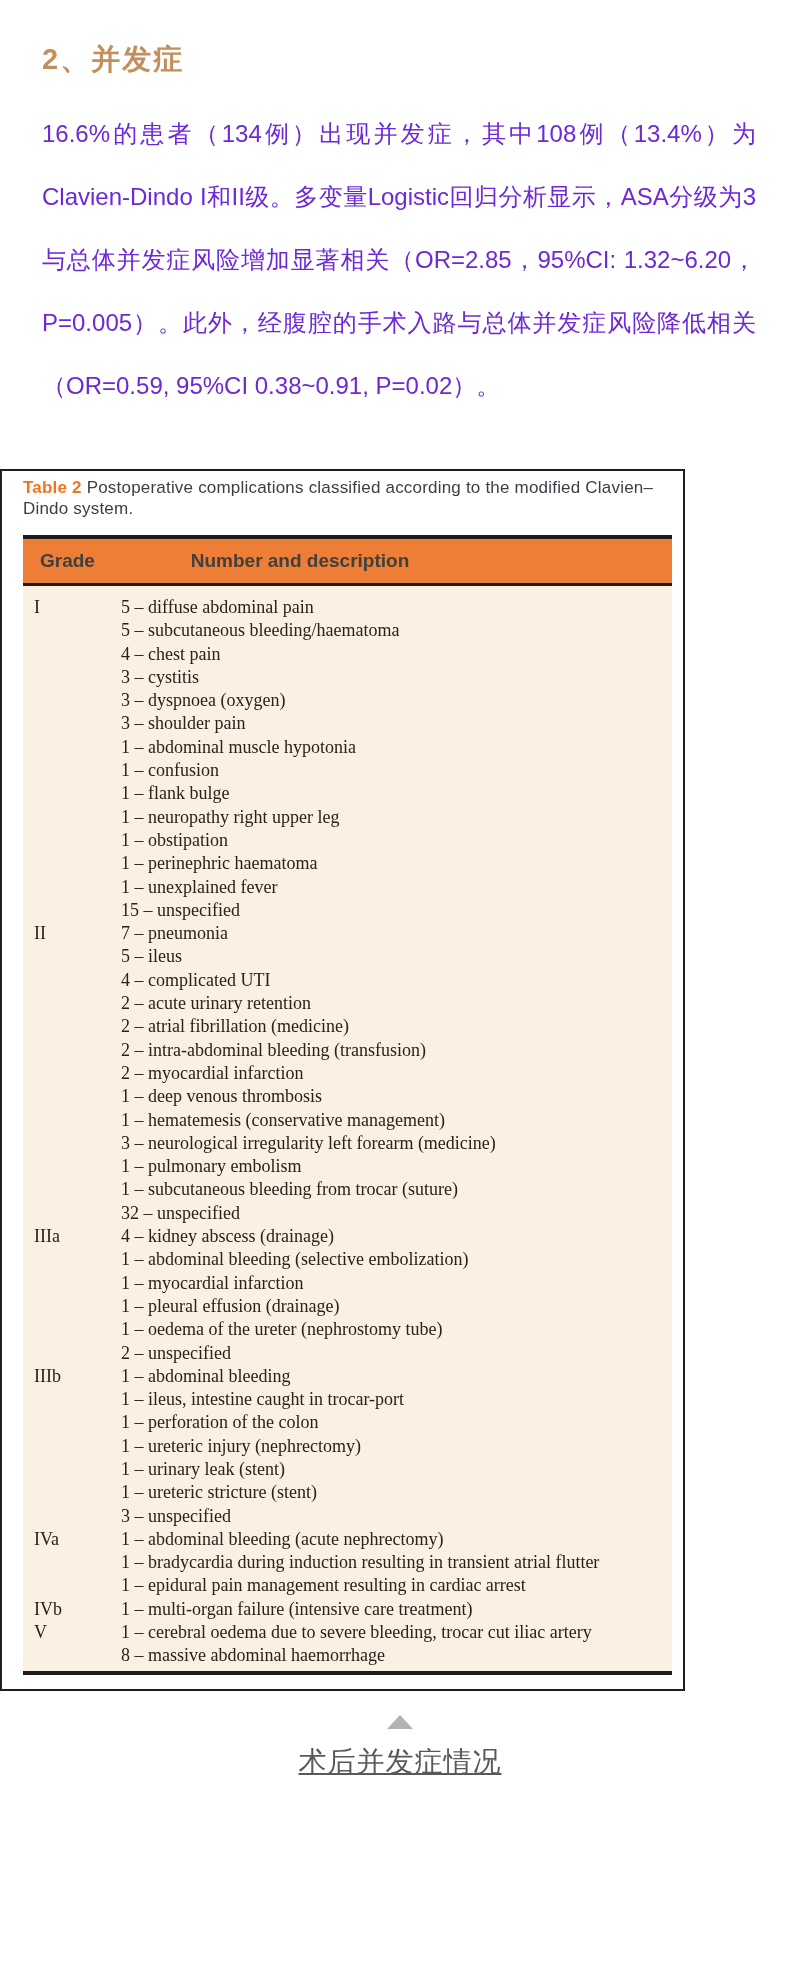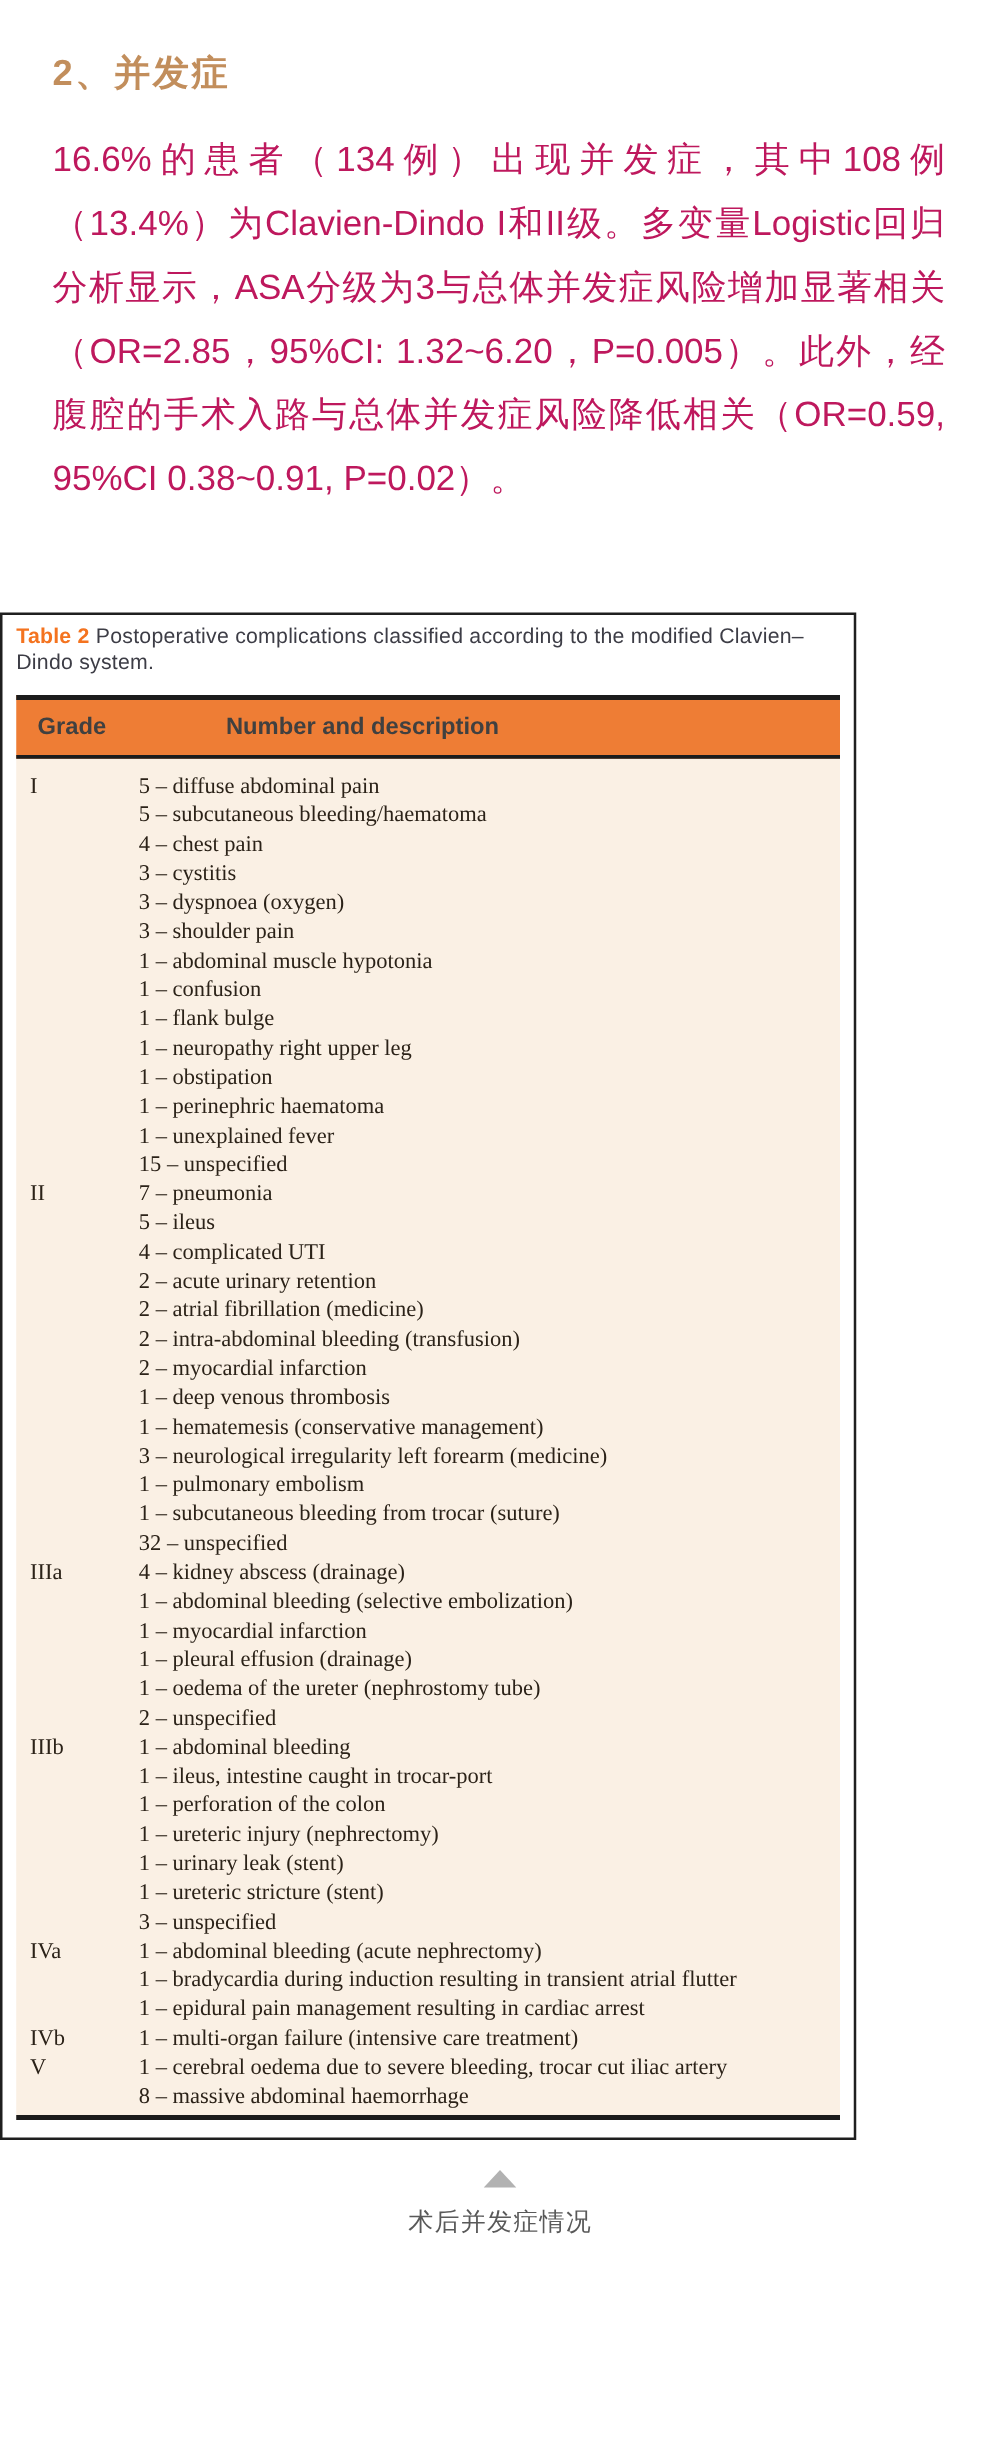--- a/index.html
+++ b/index.html
@@ -19,36 +19,36 @@
   .heading {
     margin: 0 42px 0 42px;
     font-size: 29px;
     font-weight: 700;
     color: #c28e5c;
     letter-spacing: 2px;
     line-height: 46px;
   }
   .para {
     margin: 20px 44px 0 42px;
-    font-size: 28px;
-    line-height: 51px;
-    color: #be185d;
+    font-size: 24px;
+    line-height: 63px;
+    color: #6d28d9;
     text-align: justify;
     text-justify: inter-ideograph;
     word-break: break-word;
   }
 
   
   .figure-box {
     box-sizing: border-box;
     width: 685px;
-    margin: 82px 0 0 57px;
+    margin: 52px 0 0 57px;
     border: 2px solid #1f1f1f;
     background: #ffffff;
-    padding: 6px 11px 14px 11px;
+    padding: 6px 11px 14px 21px;
   }
   .tcaption {
     max-width: 640px;
     font-size: 17px;
     line-height: 21px;
     color: #3d3d46;
     letter-spacing: 0.2px;
   }
   .tcaption .tlabel {
     color: #f4731f;
@@ -104,23 +104,24 @@
   .fig-nav { margin-top: 24px; text-align: center; }
   .triangle {
     width: 0; height: 0;
     margin: 0 auto;
     border-left: 13px solid transparent;
     border-right: 13px solid transparent;
     border-bottom: 14px solid #b2b2b2;
   }
   .fig-label {
     margin-top: 14px;
-    font-size: 20px;
+    font-size: 28px;
     color: #595959;
     letter-spacing: 1px;
+    text-decoration: underline;
   }
 </style>
 </head>
 <body>
 
 <div class="page">
 
   <h2 class="heading">2、并发症</h2>
 
   <p class="para">16.6%的患者（134例）出现并发症，其中108例（13.4%）为Clavien-Dindo I和II级。多变量Logistic回归分析显示，ASA分级为3与总体并发症风险增加显著相关（OR=2.85，95%CI: 1.32~6.20，P=0.005）。此外，经腹腔的手术入路与总体并发症风险降低相关（OR=0.59, 95%CI 0.38~0.91, P=0.02）。</p>

